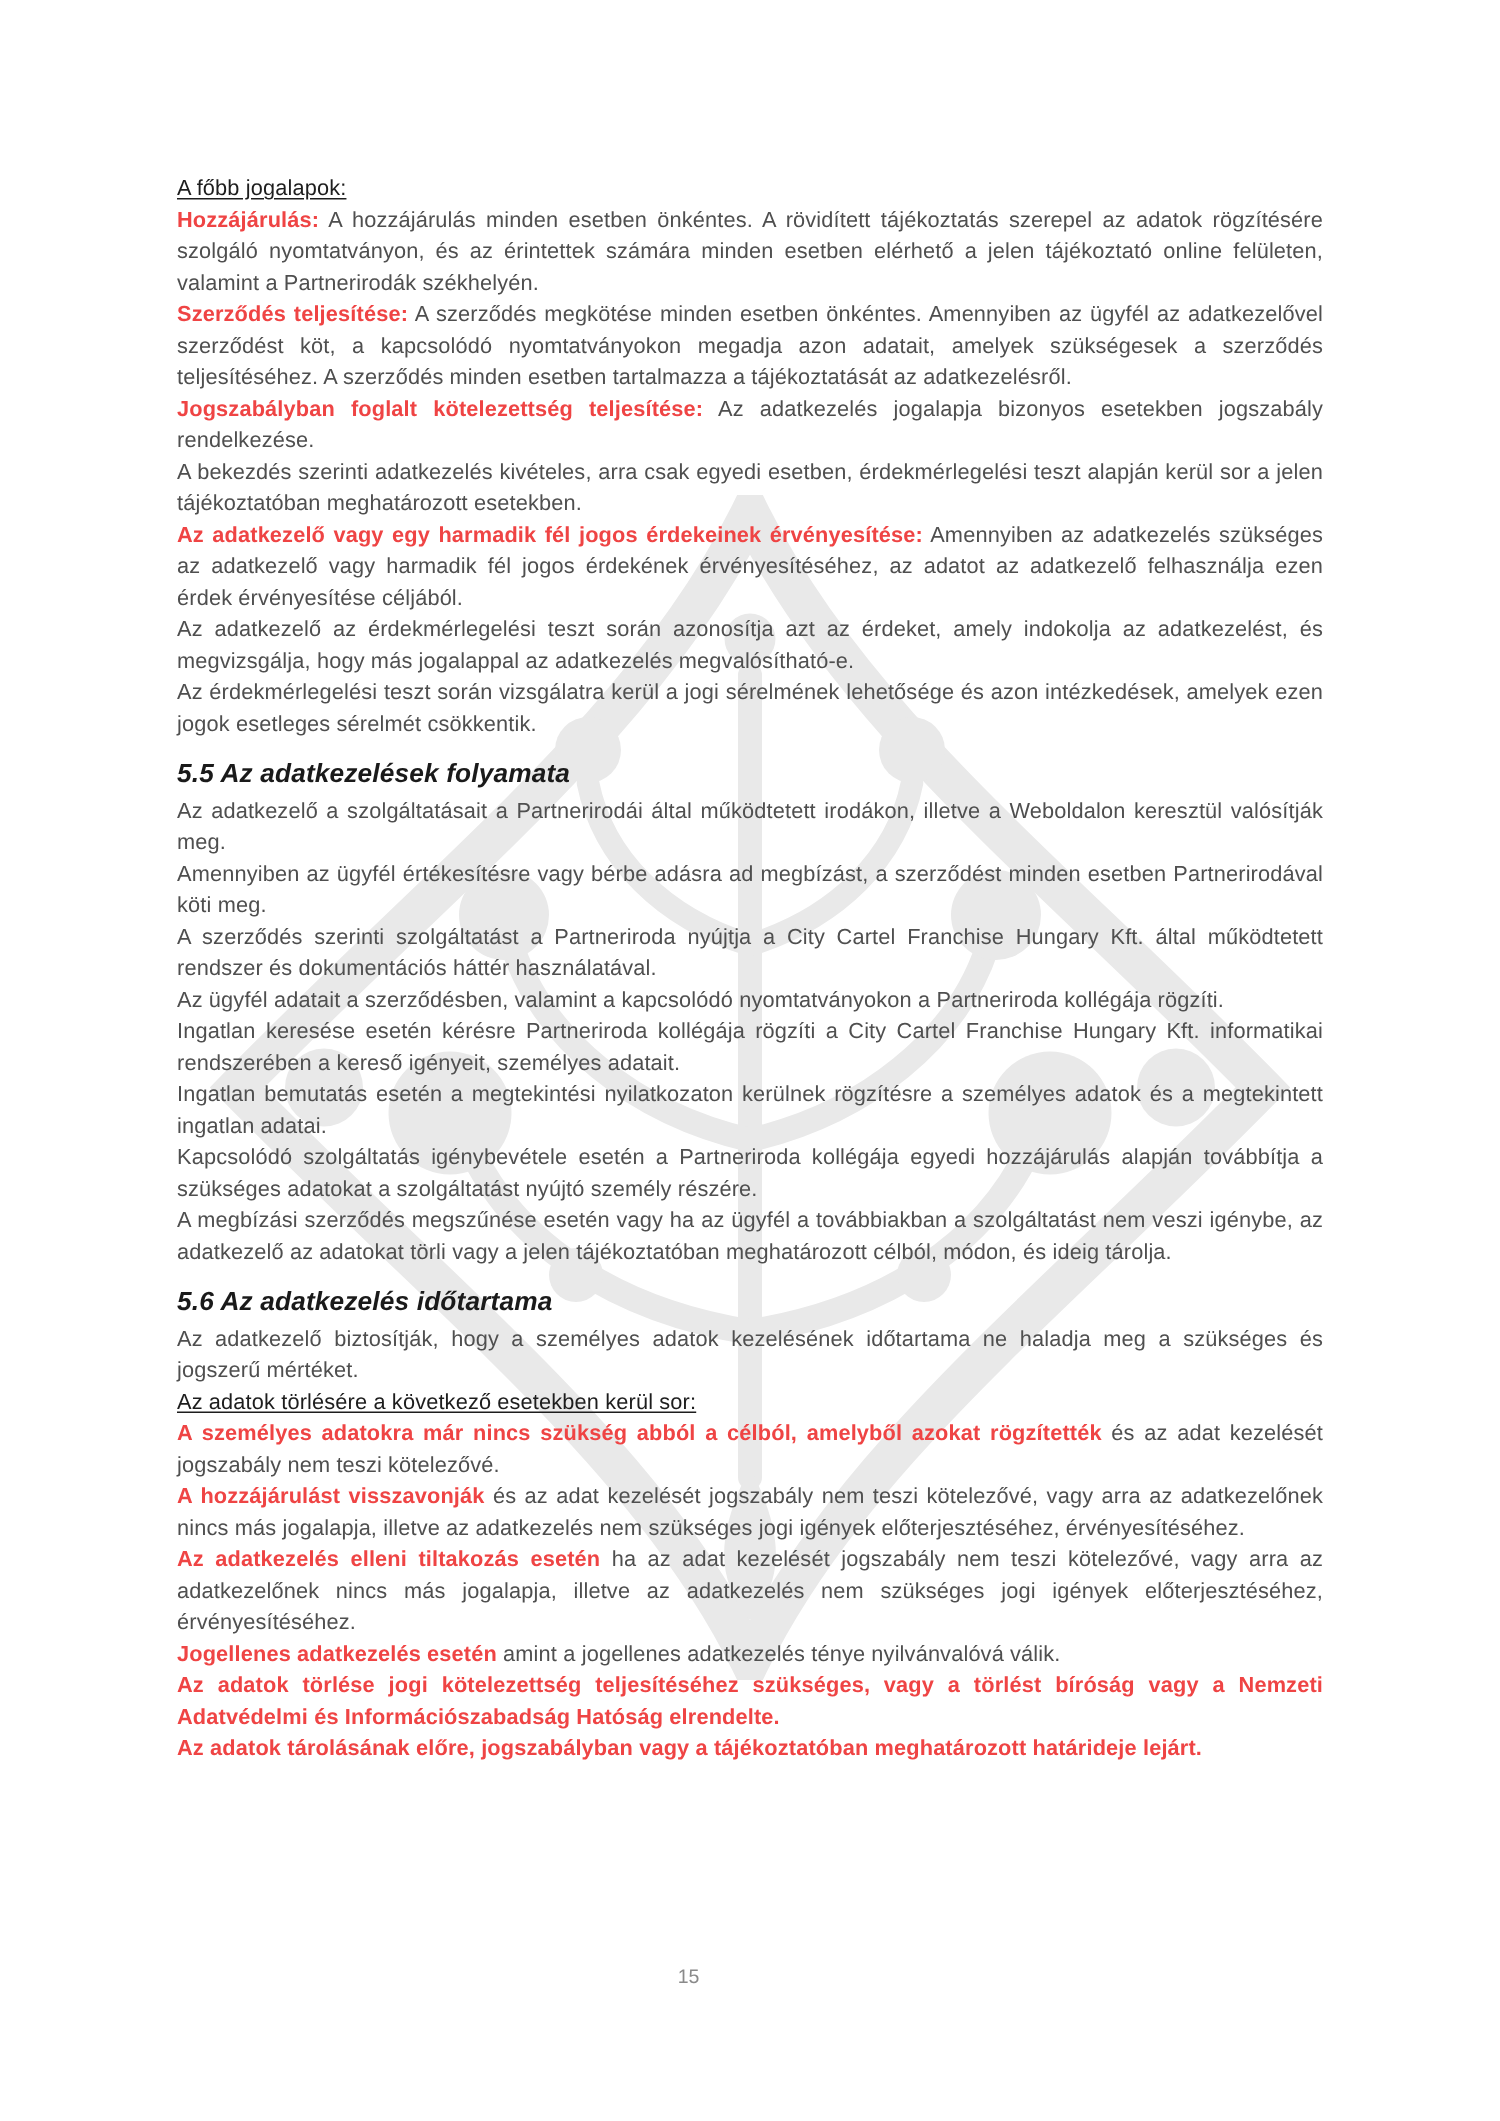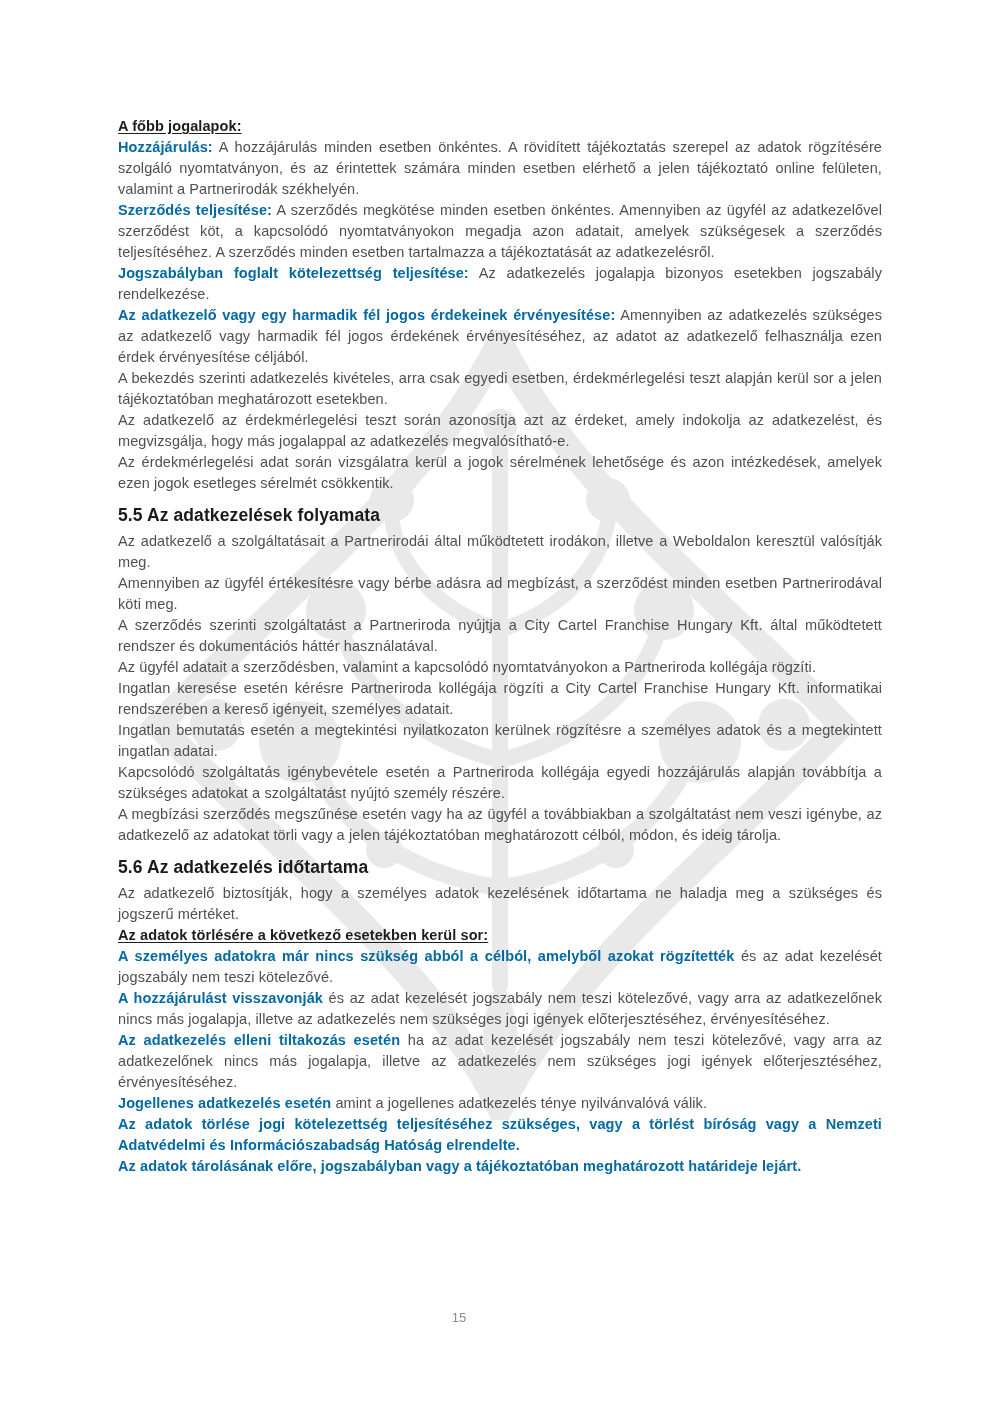--- a/index.html
+++ b/index.html
@@ -5,28 +5,28 @@
   html, body { margin:0; padding:0; background:#ffffff; }
   body { width:1000px; height:1414px; font-family:"Liberation Sans", sans-serif; }
   .page { position:relative; width:1000px; height:1414px; background:#ffffff; overflow:hidden; }
   .watermark { position:absolute; left:140px; top:330px; width:720px; height:790px; z-index:0; }
   .content {
     position:absolute; left:118px; top:116px; width:764px; z-index:1;
     font-size:14.5px; line-height:21px; color:#4f4f4f;
     text-align:justify; letter-spacing:0.1px;
   }
   .content p { margin:0; }
-  .content b { color:#0369a1; font-weight:bold; }
+  .content b { color:#ef4444; font-weight:bold; }
   .head-underline {
-    font-weight:bold; color:#1d1d1d;
+    font-weight:normal; color:#1d1d1d;
     text-decoration:underline; text-underline-offset:2px;
   }
   .section-heading {
     font-size:17.5px; line-height:25px; font-weight:bold; color:#1a1a1a;
-    margin:9px 0 3px 0 !important; text-align:left;
+    margin:9px 0 3px 0 !important; text-align:left;font-style:italic;
   }
   .page-number {
     position:absolute; left:0; top:1310px; width:918px; z-index:1;
     text-align:center; color:#8a8a8a; font-size:13px;
   }
 </style>
 </head>
 <body>
 
 <div class="page">
@@ -58,24 +58,24 @@
     </g>
   </svg>
 
   <div class="content">
 
     <p class="head-underline">A főbb jogalapok:</p>
 
     <p><b>Hozzájárulás:</b><span> A hozzájárulás minden esetben önkéntes.  A rövidített tájékoztatás szerepel az adatok rögzítésére szolgáló nyomtatványon, és az érintettek számára minden esetben elérhető a jelen tájékoztató online felületen, valamint a Partnerirodák székhelyén.</span></p>
     <p><b>Szerződés teljesítése:</b><span> A szerződés megkötése minden esetben önkéntes. Amennyiben az ügyfél az adatkezelővel szerződést köt, a kapcsolódó nyomtatványokon megadja azon adatait, amelyek szükségesek a szerződés teljesítéséhez. A szerződés minden esetben tartalmazza a tájékoztatását az adatkezelésről.</span></p>
     <p><b>Jogszabályban foglalt kötelezettség teljesítése:</b><span> Az adatkezelés jogalapja bizonyos esetekben jogszabály rendelkezése.</span></p>
+    <p><span>A bekezdés szerinti adatkezelés kivételes, arra csak egyedi esetben, érdekmérlegelési teszt alapján kerül sor a jelen tájékoztatóban meghatározott esetekben.</span></p>
     <p><b>Az adatkezelő vagy egy harmadik fél jogos érdekeinek érvényesítése:</b><span> Amennyiben az adatkezelés szükséges az adatkezelő vagy harmadik fél jogos érdekének érvényesítéséhez, az adatot az adatkezelő felhasználja ezen érdek érvényesítése céljából.</span></p>
-    <p><span>A bekezdés szerinti adatkezelés kivételes, arra csak egyedi esetben, érdekmérlegelési teszt alapján kerül sor a jelen tájékoztatóban meghatározott esetekben.</span></p>
     <p><span>Az adatkezelő az érdekmérlegelési teszt során azonosítja azt az érdeket, amely indokolja az adatkezelést, és megvizsgálja, hogy más jogalappal az adatkezelés megvalósítható-e.</span></p>
-    <p><span>Az érdekmérlegelési adat során vizsgálatra kerül a jogok sérelmének lehetősége és azon intézkedések, amelyek ezen jogok esetleges sérelmét csökkentik.</span></p>
+    <p><span>Az érdekmérlegelési teszt során vizsgálatra kerül a jogi sérelmének lehetősége és azon intézkedések, amelyek ezen jogok esetleges sérelmét csökkentik.</span></p>
 
     <h2 class="section-heading">5.5 Az adatkezelések folyamata</h2>
 
     <p><span>Az adatkezelő a szolgáltatásait a Partnerirodái által működtetett irodákon, illetve a Weboldalon keresztül valósítják meg.</span></p>
     <p><span>Amennyiben az ügyfél értékesítésre vagy bérbe adásra ad megbízást, a szerződést minden esetben Partnerirodával köti meg.</span></p>
     <p><span>A szerződés szerinti szolgáltatást a Partneriroda nyújtja a City Cartel Franchise Hungary Kft. által működtetett rendszer és dokumentációs háttér használatával.</span></p>
     <p><span>Az ügyfél adatait a szerződésben, valamint a kapcsolódó nyomtatványokon a Partneriroda kollégája rögzíti.</span></p>
     <p><span>Ingatlan keresése esetén kérésre Partneriroda kollégája rögzíti a City Cartel Franchise Hungary Kft. informatikai rendszerében a kereső igényeit, személyes adatait.</span></p>
     <p><span>Ingatlan bemutatás esetén a megtekintési nyilatkozaton kerülnek rögzítésre a személyes adatok és a megtekintett ingatlan adatai.</span></p>
     <p><span>Kapcsolódó szolgáltatás igénybevétele esetén a Partneriroda kollégája egyedi hozzájárulás alapján továbbítja a szükséges adatokat a szolgáltatást nyújtó személy részére.</span></p>

